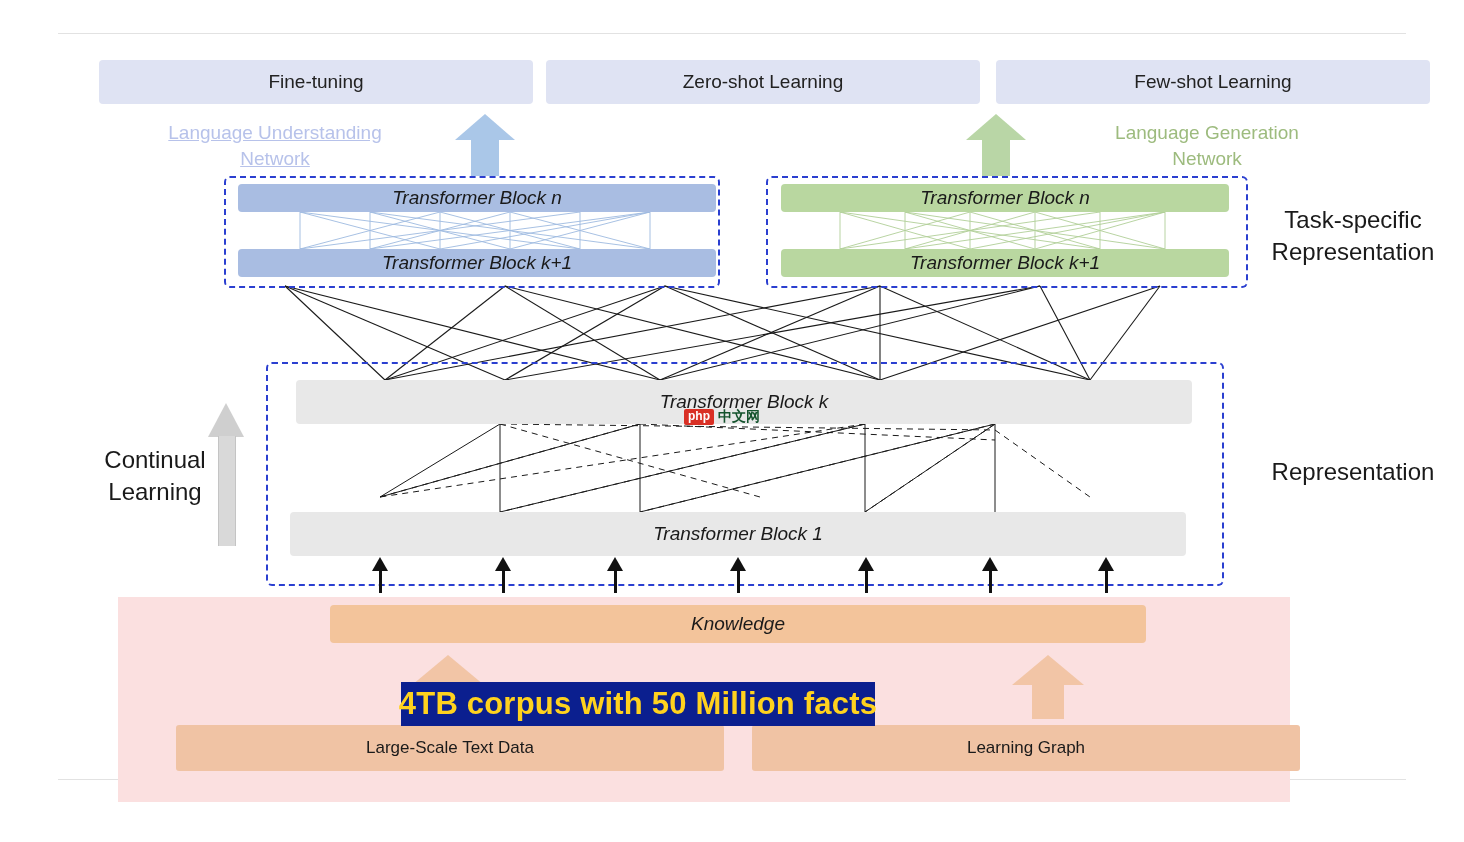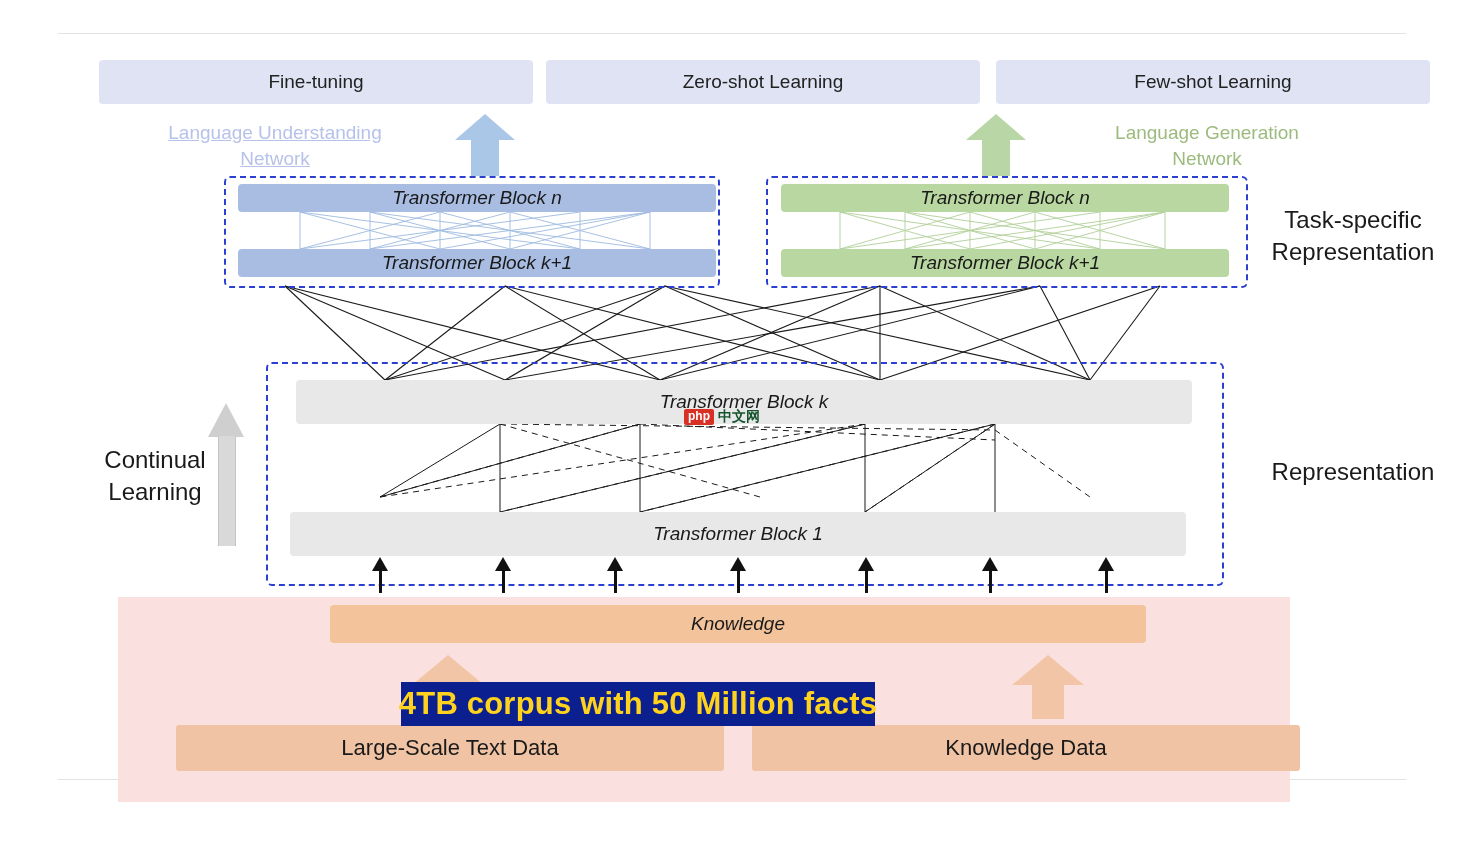--- a/index.html
+++ b/index.html
@@ -160,21 +160,21 @@
   
   .src-box {
     position: absolute;
     top: 725px;
     height: 46px;
     background: #f0c3a4;
     border-radius: 3px;
     display: flex;
     align-items: center;
     justify-content: center;
-    font-size: 22px;
+    font-size: 17px;
     color: #1a1a1a;
   }
   #src-text { left: 176px; width: 548px; }
   #src-kg   { left: 752px; width: 548px; }
 
   
   .src-arrow { position: absolute; width: 72px; height: 62px; color: #f2c5a6; }
   .src-arrow .sa-head {
     position: absolute; left: 0; top: 0; width: 0; height: 0;
     border-left: 36px solid transparent;
@@ -455,21 +455,21 @@
   </div>
   <div class="src-arrow" id="src-arrow-right">
     <div class="sa-head"></div>
       <div class="sa-shaft"></div>
   </div>
 
   <div class="src-box" id="src-text">
     <span>Large-Scale Text Data</span>
   </div>
   <div class="src-box" id="src-kg">
-    <span>Knowledge Data</span>
+    <span>Learning Graph</span>
   </div>
 
   <div id="watermark">
     <span class="wm-php">php</span>
     <span class="wm-cn">中文网</span>
   </div>
 
   <div id="highlight-banner">
     <span>4TB corpus with 50 Million facts</span>
   </div>

